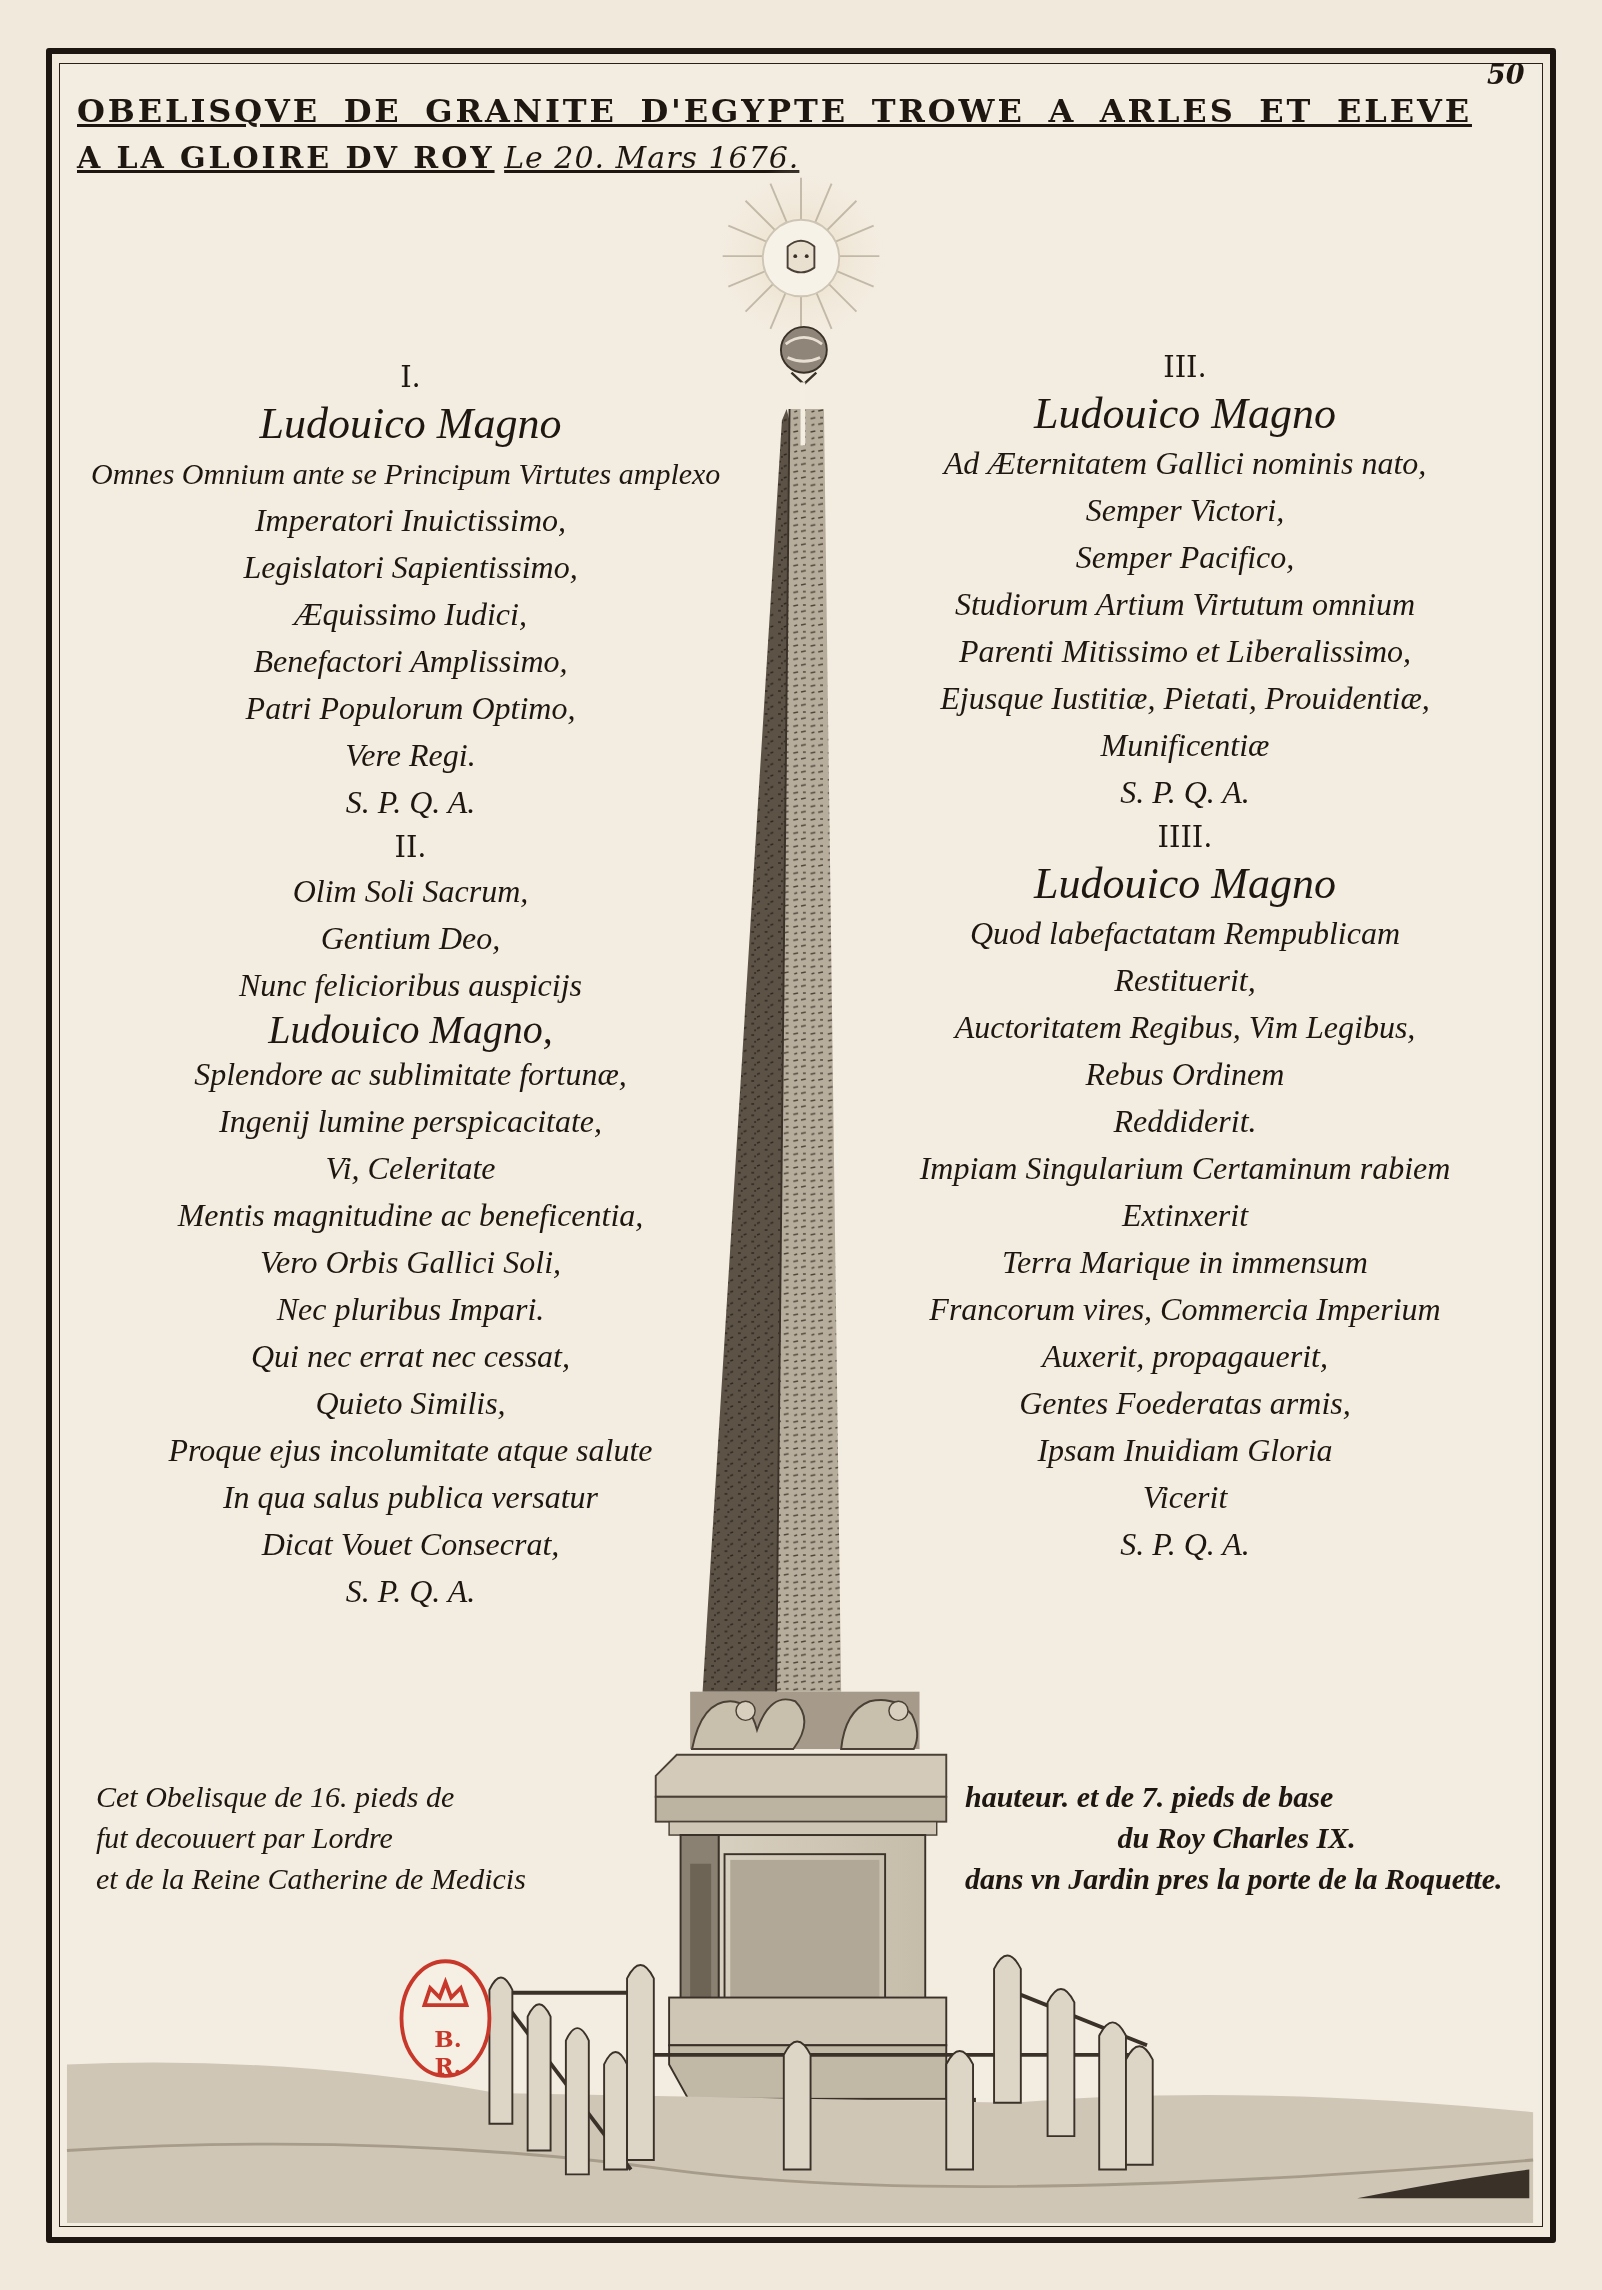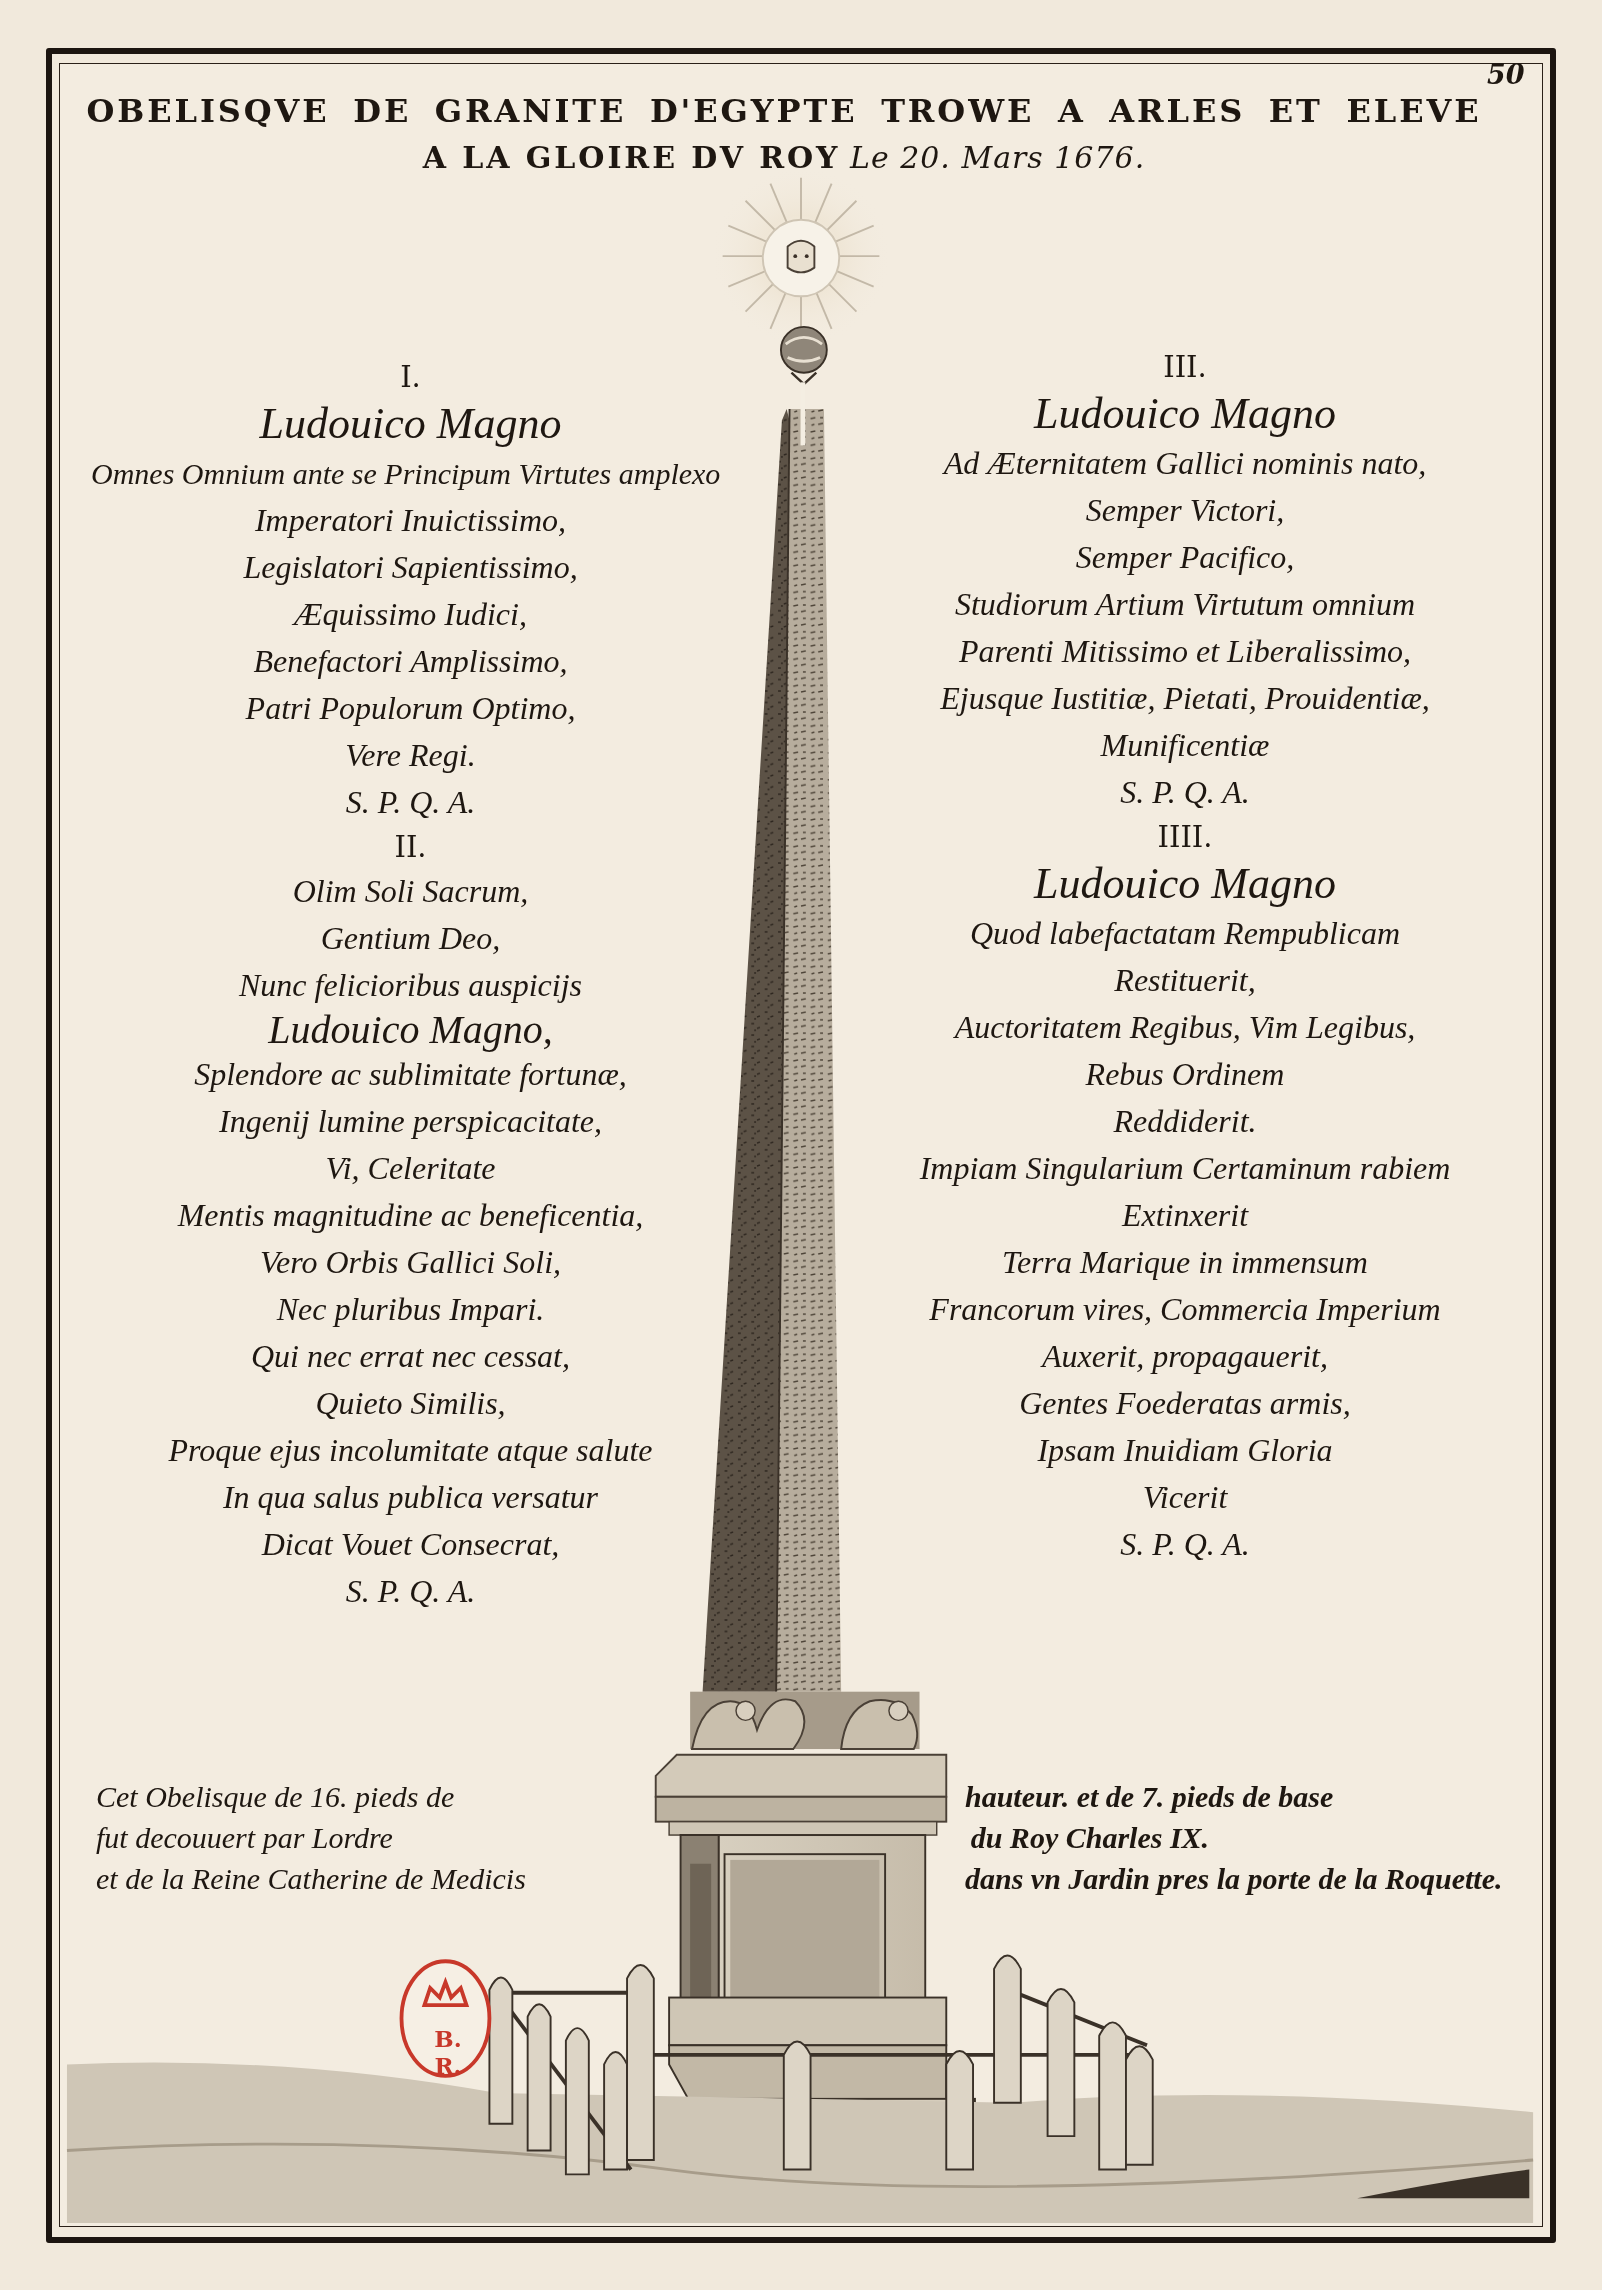--- a/index.html
+++ b/index.html
@@ -3,22 +3,22 @@
 <meta charset="utf-8">
 <style>
   html,body{margin:0;padding:0;}
   body{width:1602px;height:2290px;background:#f1e9dc;position:relative;overflow:hidden;
        font-family:"DejaVu Serif",serif;color:#1e1711;}
   .outer-frame{position:absolute;left:46px;top:48px;width:1510px;height:2195px;
        border:6.7px solid #1c1510;box-sizing:border-box;border-radius:2.9px;}
   .inner-frame{position:absolute;left:59px;top:63px;width:1484px;height:2164px;
        border:1.9px solid #2a2018;box-sizing:border-box;background:#f3ece0;}
   .page-num{position:absolute;left:1487px;top:59px;font-size:27px;font-style:italic;font-weight:bold;}
-  .title{position:absolute;left:50px;width:1468px;text-align:center;
-       font-family:"DejaVu Serif",serif;font-weight:bold;letter-spacing:2.9px;}
+  .title{position:absolute;left:77px;width:1468px;text-align:left;
+       font-family:"DejaVu Serif",serif;font-weight:bold;letter-spacing:2.9px;text-decoration:underline;}
   .title-1{top:92px;font-size:32px;word-spacing:9.6px;}
   .title-2{top:140px;font-size:30px;}
   .title-2 .date{font-style:italic;font-weight:normal;letter-spacing:1px;margin-left:9.6px;}
   .col{position:absolute;text-align:center;font-family:"Liberation Serif",serif;font-style:italic;}
   .col .line{font-size:32px;line-height:47px;white-space:nowrap;}
   .col .numeral{font-size:29px;line-height:42px;font-style:normal;font-family:"DejaVu Serif",serif;}
   .col .heading{font-size:44px;line-height:52px;}
   .left-col{left:57px;width:707px;}
   .right-col{left:841px;width:688px;}
   .footnote{position:absolute;font-family:"Liberation Serif",serif;font-style:italic;font-size:30px;line-height:41px;white-space:nowrap;}
@@ -221,16 +221,16 @@
   </div>
 </div>
 
 <div class="footnote foot-left">
   <div>Cet Obelisque de 16. pieds de</div>
   <div>fut decouuert par Lordre</div>
   <div>et de la Reine Catherine de Medicis</div>
 </div>
 <div class="footnote foot-right">
   <div>hauteur. et de 7. pieds de base</div>
-  <div style="padding-left:5.7px;">du Roy Charles IX.</div>
+  <div style="padding-left:5.7px;text-align:center;">du Roy Charles IX.</div>
   <div>dans vn Jardin pres la porte de la Roquette.</div>
 </div>
 
 
 </body></html>

